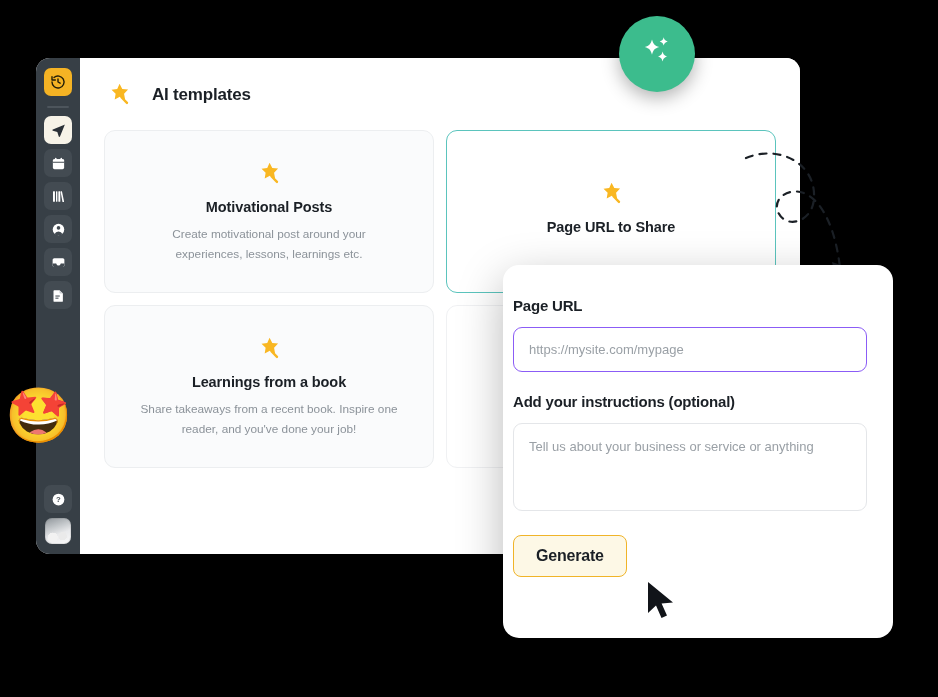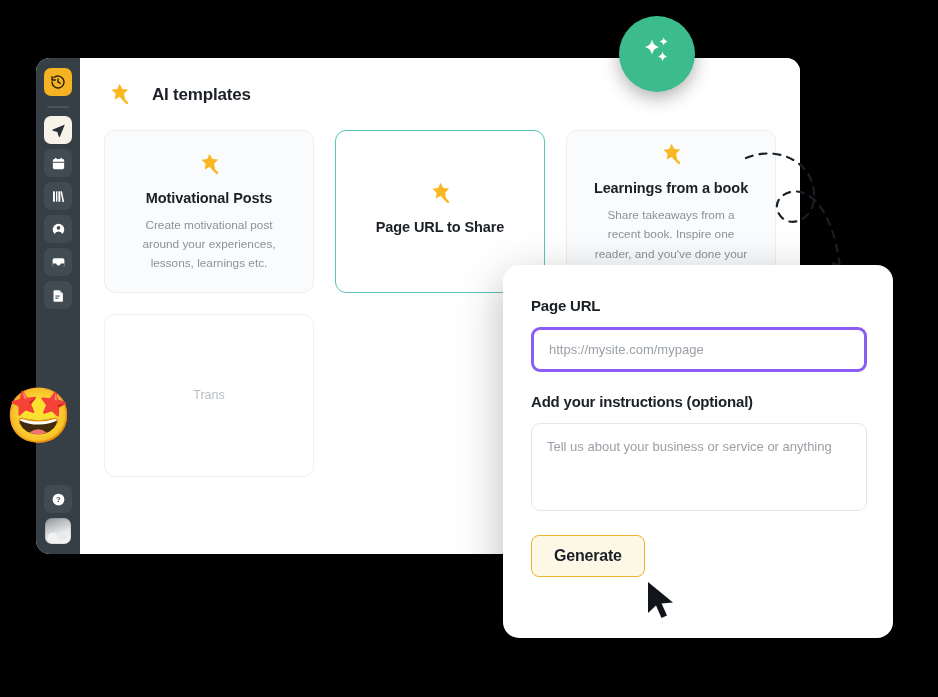--- a/index.html
+++ b/index.html
@@ -85,22 +85,22 @@
   }
   #page-head .title {
     font-size: 17px;
     font-weight: 600;
     color: #1b2026;
     letter-spacing: -0.2px;
   }
 
   .card-grid {
     display: grid;
-    grid-template-columns: 1fr 1fr 1fr;
-    gap: 21px;
+    grid-template-columns: 1fr 1fr;
+    gap: 12px;
   }
   .tmpl-card {
     background: #fafbfc;
     border: 1px solid #eceef0;
     border-radius: 11px;
     height: 163px;
     box-sizing: border-box;
     display: flex;
     flex-direction: column;
     align-items: center;
@@ -167,35 +167,35 @@
   }
 
   
   #modal {
     position: absolute;
     left: 503px; top: 265px;
     width: 390px; height: 373px;
     background: #ffffff;
     border-radius: 16px;
     box-shadow: 0 14px 46px rgba(0,0,0,0.28);
-    padding: 32px 26px 0 28px;
+    padding: 32px 26px 0 10px;
     box-sizing: border-box;
   }
   .field-label {
     font-size: 15px;
     font-weight: 700;
     color: #1b2026;
     letter-spacing: -0.2px;
     margin-bottom: 13px;
   }
   .text-input {
     width: 100%;
     height: 45px;
     box-sizing: border-box;
-    border: 3px solid #8b5cf6;
+    border: 1px solid #8b5cf6;
     border-radius: 9px;
     background: #ffffff;
     padding: 0 15px;
     font-size: 13px;
     color: #0f172a;
     font-family: "Liberation Sans", sans-serif;
     outline: none;
   }
   .text-input::placeholder { color: #9aa0a6; }
   .text-area {

